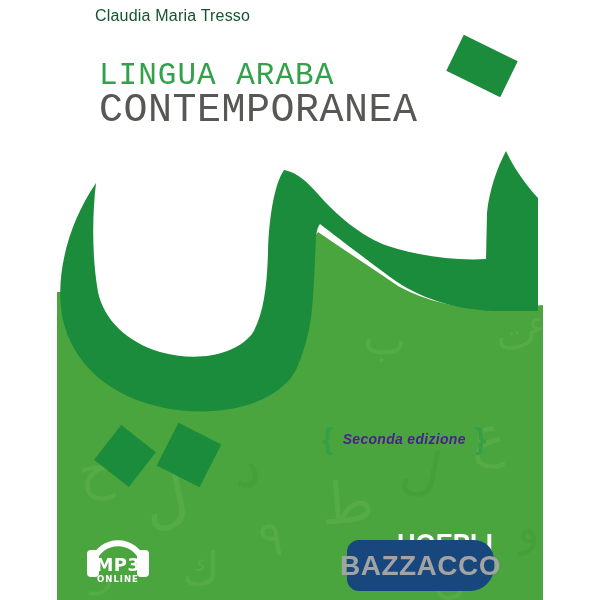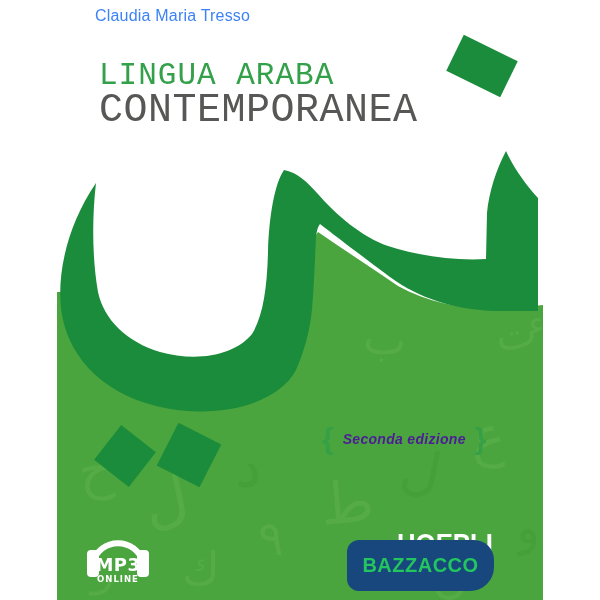--- a/index.html
+++ b/index.html
@@ -1,31 +1,31 @@
 <!DOCTYPE html>
 <html><head>
 <meta charset="utf-8">
 <style>
   html,body{margin:0;padding:0;background:#ffffff;}
   .stage{position:relative;width:600px;height:600px;overflow:hidden;background:#ffffff;
          font-family:"Liberation Sans",sans-serif;}
   .art{position:absolute;left:0;top:0;z-index:1;}
-  .author{position:absolute;left:95px;top:7px;z-index:2;font-size:16px;color:#3b82f6;letter-spacing:.2px;}
+  .author{position:absolute;left:95px;top:7px;z-index:2;font-size:16px;color:#14532d;letter-spacing:.2px;}
   .title{position:absolute;left:99px;top:60px;z-index:2;font-family:Liberation Mono, monospace;line-height:1.0;}
   .title .t1{font-size:31px;color:#33a04a;letter-spacing:1px;white-space:nowrap;}
   .title .t2{font-size:40px;color:#575756;letter-spacing:0.5px;white-space:nowrap;}
   .subtitle{position:absolute;left:329px;top:337px;z-index:2;color:#ffffff;font-size:21px;line-height:29px;}
   .badge{position:absolute;left:322px;top:424px;z-index:2;display:flex;align-items:center;gap:9px;}
   .badge .brace{font-size:30px;font-weight:bold;color:#35a046;line-height:1;}
   .badge .btxt{font-size:14px;font-weight:bold;font-style:italic;color:#4c1d95;letter-spacing:.3px;}
   .hoepli{position:absolute;left:397px;top:528px;z-index:2;color:#ffffff;font-size:28px;font-weight:bold;
           letter-spacing:0px;transform:scaleX(.92);transform-origin:left top;white-space:nowrap;}
   .wm-label{position:absolute;left:347px;top:540px;width:147px;height:51px;z-index:3;background:#17477d;
             border-radius:12px 20px 24px 12px;display:flex;align-items:center;justify-content:center;}
-  .wm-label span{color:#22c55e;font-size:20px;font-weight:bold;letter-spacing:.5px;}
+  .wm-label span{color:#a3a3a3;font-size:28px;font-weight:bold;letter-spacing:.5px;}
   .pat{font-family:"DejaVu Sans",sans-serif;}
   .pat-l{fill:#5fb14e;fill-opacity:.5;}
   .pat-d{fill:#3f9c35;fill-opacity:.5;}
   .mp3t{font-family:"DejaVu Sans",sans-serif;font-weight:bold;fill:#ffffff;}
 </style>
 </head>
 <body>
 
 <div class="stage">
 

